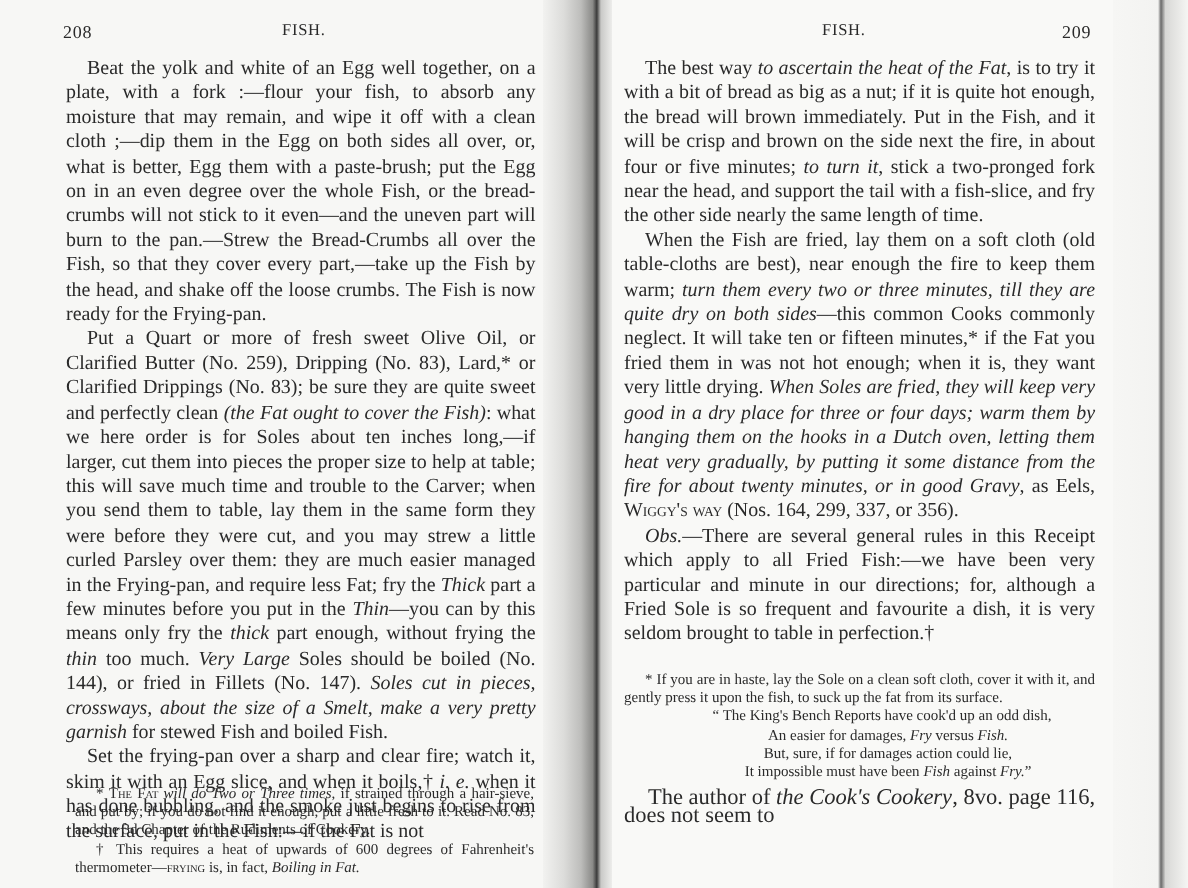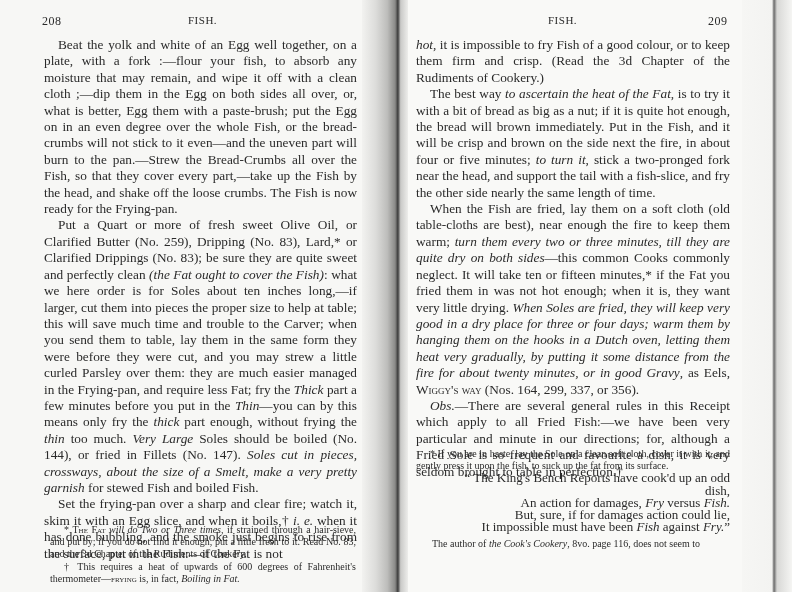--- a/index.html
+++ b/index.html
@@ -29,21 +29,21 @@
   .folio { font-size:12px; }
   .text-block {
     position:absolute; font-size:13.3px; line-height:16.4px; text-align:justify;
   }
   .text-block p { margin:0; }
   .indent { text-indent:14px; }
   .notes { position:absolute; font-size:10px; line-height:12.2px; text-align:justify; }
   .notes p { margin:0; }
   .sc { font-variant:small-caps; }
   i { font-style:italic; }
-  .verse { padding-left:30px; font-size:13px; line-height:12.2px; text-align:right; }
+  .verse { padding-left:30px; font-size:10px; line-height:12.2px; text-align:center; }
   .verse span { display:block; }
   .verse .v2 { padding-left:8px; }
   .author-line { margin-top:5px !important; text-indent:16px; }
 </style>
 </head>
 <body>
 
 <div class="spread">
 
   <div class="page page-left">
@@ -62,32 +62,31 @@
     </div>
   </div>
 
   <div class="gutter"></div>
 
   <div class="page page-right" style="left:408px;width:334px;">
     <div class="running-head" style="left:140px;">FISH.</div>
     <div class="running-head folio" style="left:300px;">209</div>
 
     <div class="text-block" style="left:8px;top:37px;width:314px;">
-      <p><i>hot</i><span>, it is impossible to fry Fish of a good colour, or to keep them firm and crisp.  (Read the 3d Chapter of the Rudiments of Cookery.)</span></p>
       <p class="indent"><span>The best way </span><i>to ascertain the heat of the Fat</i><span>, is to try it with a bit of bread as big as a nut; if it is quite hot enough, the bread will brown immediately.  Put in the Fish, and it will be crisp and brown on the side next the fire, in about four or five minutes; </span><i>to turn it</i><span>, stick a two-pronged fork near the head, and support the tail with a fish-slice, and fry the other side nearly the same length of time.</span></p>
       <p class="indent"><span>When the Fish are fried, lay them on a soft cloth (old table-cloths are best), near enough the fire to keep them warm; </span><i>turn them every two or three minutes, till they are quite dry on both sides</i><span>—this common Cooks commonly neglect.  It will take ten or fifteen minutes,* if the Fat you fried them in was not hot enough; when it is, they want very little drying.  </span><i>When Soles are fried, they will keep very good in a dry place for three or four days; warm them by hanging them on the hooks in a Dutch oven, letting them heat very gradually, by putting it some distance from the fire for about twenty minutes, or in good Gravy</i><span>, as Eels, </span><span class="sc">Wiggy's way</span><span> (Nos. 164, 299, 337, or 356).</span></p>
       <p class="indent"><i>Obs.</i><span>—There are several general rules in this Receipt which apply to all Fried Fish:—we have been very particular and minute in our directions; for, although a Fried Sole is so frequent and favourite a dish, it is very seldom brought to table in perfection.†</span></p>
     </div>
 
     <div class="notes" style="left:8px;top:448px;width:314px;">
       <p class="indent">* If you are in haste, lay the Sole on a clean soft cloth, cover it with it, and gently press it upon the fish, to suck up the fat from its surface.</p>
       <div class="verse">
         <span>“ The King's Bench Reports have cook'd up an odd dish,</span>
-        <span class="v2"><span style="display:inline">An action for damages, </span><i>Fry</i><span style="display:inline"> versus </span><i>Fish.</i></span>
+        <span class="v2"><span style="display:inline">An easier for damages, </span><i>Fry</i><span style="display:inline"> versus </span><i>Fish.</i></span>
         <span class="v2">But, sure, if for damages action could lie,</span>
         <span class="v2"><span style="display:inline">It impossible must have been </span><i>Fish</i><span style="display:inline"> against </span><i>Fry.</i><span style="display:inline">”</span></span>
       </div>
-      <p class="author-line" style="font-size:10px;"><span>The author of </span><i>the Cook's Cookery</i><span>, 8vo. page 116, does not seem to</span></p>
+      <p class="author-line" style="font-size:15px;"><span>The author of </span><i>the Cook's Cookery</i><span>, 8vo. page 116, does not seem to</span></p>
     </div>
   </div>
 
   <div class="right-edge"></div>
 </div>
 
 </body></html>

